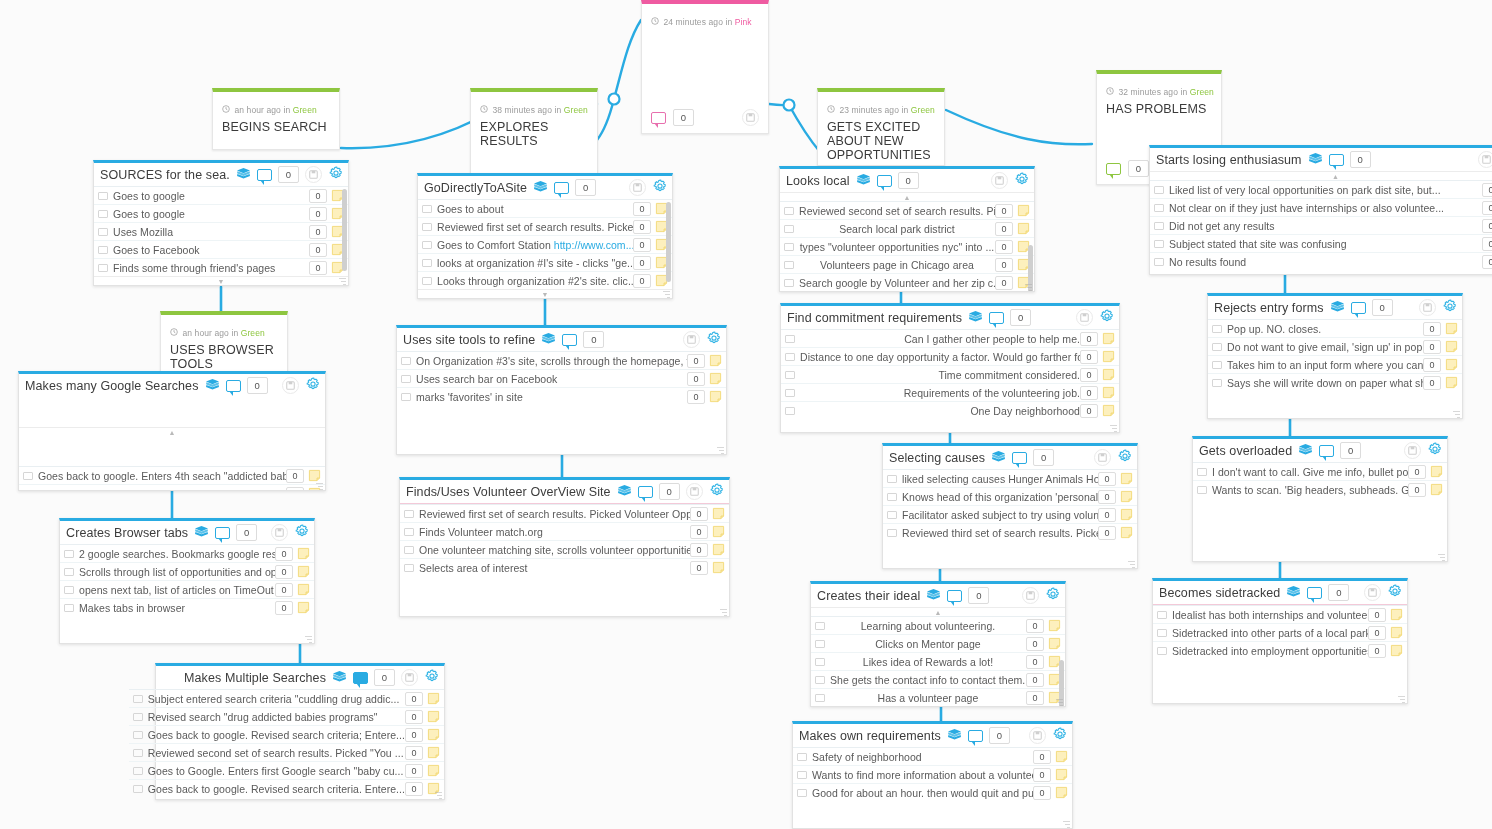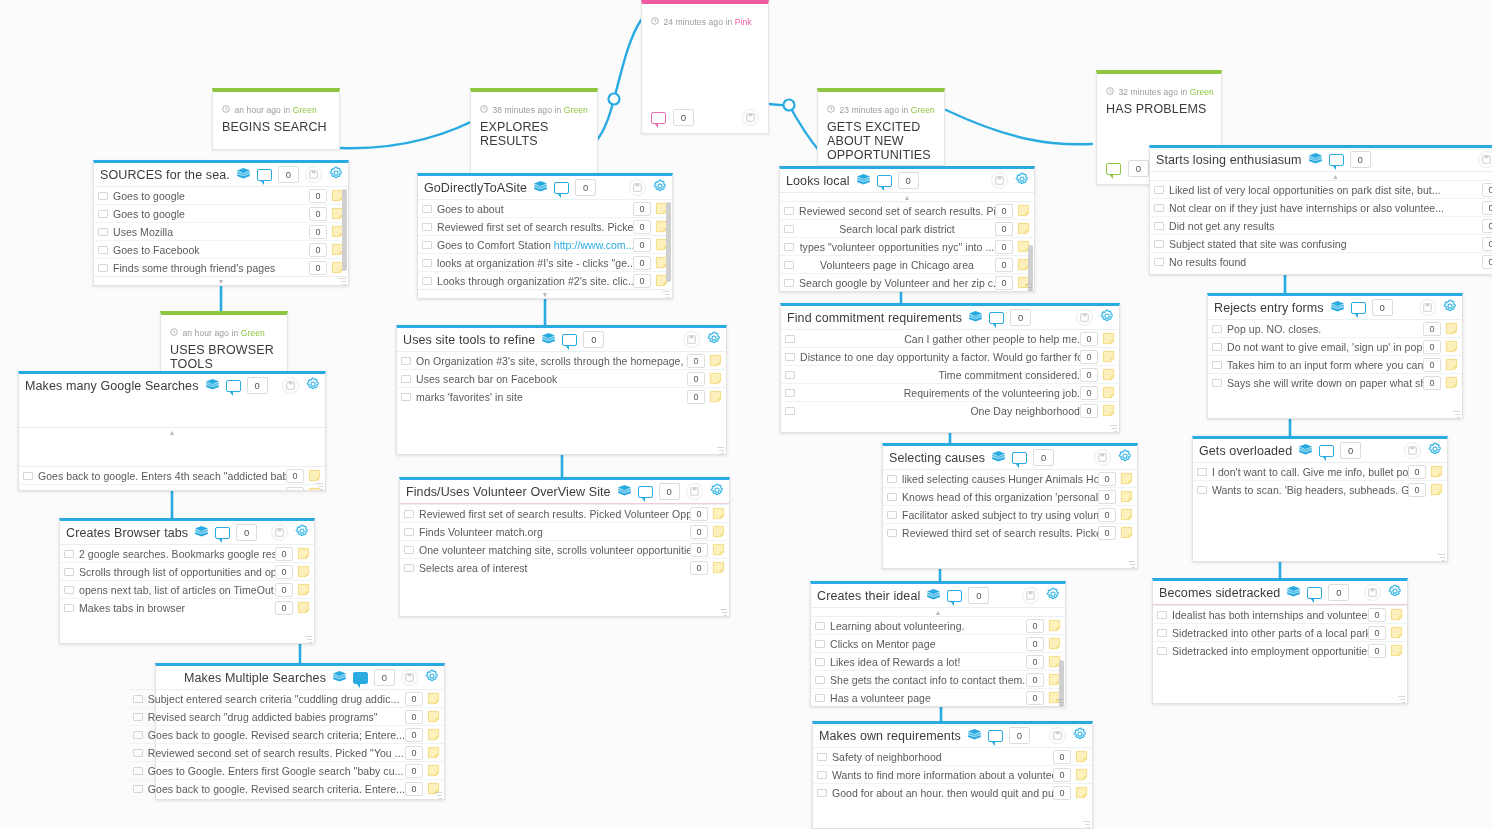--- a/index.html
+++ b/index.html
@@ -1224,21 +1224,21 @@
               </svg>
             </div>
           </div>
         </div>
         <div class="resize">
           <i></i>
           <i></i>
           <i></i>
         </div>
       </div>
-      <div class="group" style="left: 810px; top: 581px; width: 256px; height: 126px;">
+      <div class="group" style="left: 810px; top: 581px; width: 256px; height: 126px; text-align: center;">
         <div class="group-head">
           <div class="group-title">Creates their ideal</div>
           <span class="stack-icon"><svg width="15" height="13" viewBox="0 0 15 13">
               <path d="M7.5 1 L14 3.6 L7.5 6.2 L1 3.6 Z" fill="#29abe2"></path>
               <path d="M7.5 6.6 L13.6 4.2 L14 6.3 L7.5 8.9 L1 6.3 L1.4 4.2 Z" fill="#5cc2ea"></path>
               <path d="M7.5 9.3 L13.6 6.9 L14 9 L7.5 11.6 L1 9 L1.4 6.9 Z" fill="#29abe2"></path>
             </svg></span>
           <div class="bubble blue"></div>
           <div class="cnt">0</div>
           <div class="head-right">
@@ -1312,21 +1312,21 @@
             </div>
           </div>
           <div class="vbar" style="top: 44px; height: 48px;"></div>
         </div>
         <div class="resize">
           <i></i>
           <i></i>
           <i></i>
         </div>
       </div>
-      <div class="group" style="left: 812px; top: 721px; width: 281px; height: 108px;">
+      <div class="group" style="left: 792px; top: 721px; width: 281px; height: 108px;">
         <div class="group-head">
           <div class="group-title">Makes own requirements</div>
           <span class="stack-icon"><svg width="15" height="13" viewBox="0 0 15 13">
               <path d="M7.5 1 L14 3.6 L7.5 6.2 L1 3.6 Z" fill="#29abe2"></path>
               <path d="M7.5 6.6 L13.6 4.2 L14 6.3 L7.5 8.9 L1 6.3 L1.4 4.2 Z" fill="#5cc2ea"></path>
               <path d="M7.5 9.3 L13.6 6.9 L14 9 L7.5 11.6 L1 9 L1.4 6.9 Z" fill="#29abe2"></path>
             </svg></span>
           <div class="bubble blue"></div>
           <div class="cnt">0</div>
           <div class="head-right">

